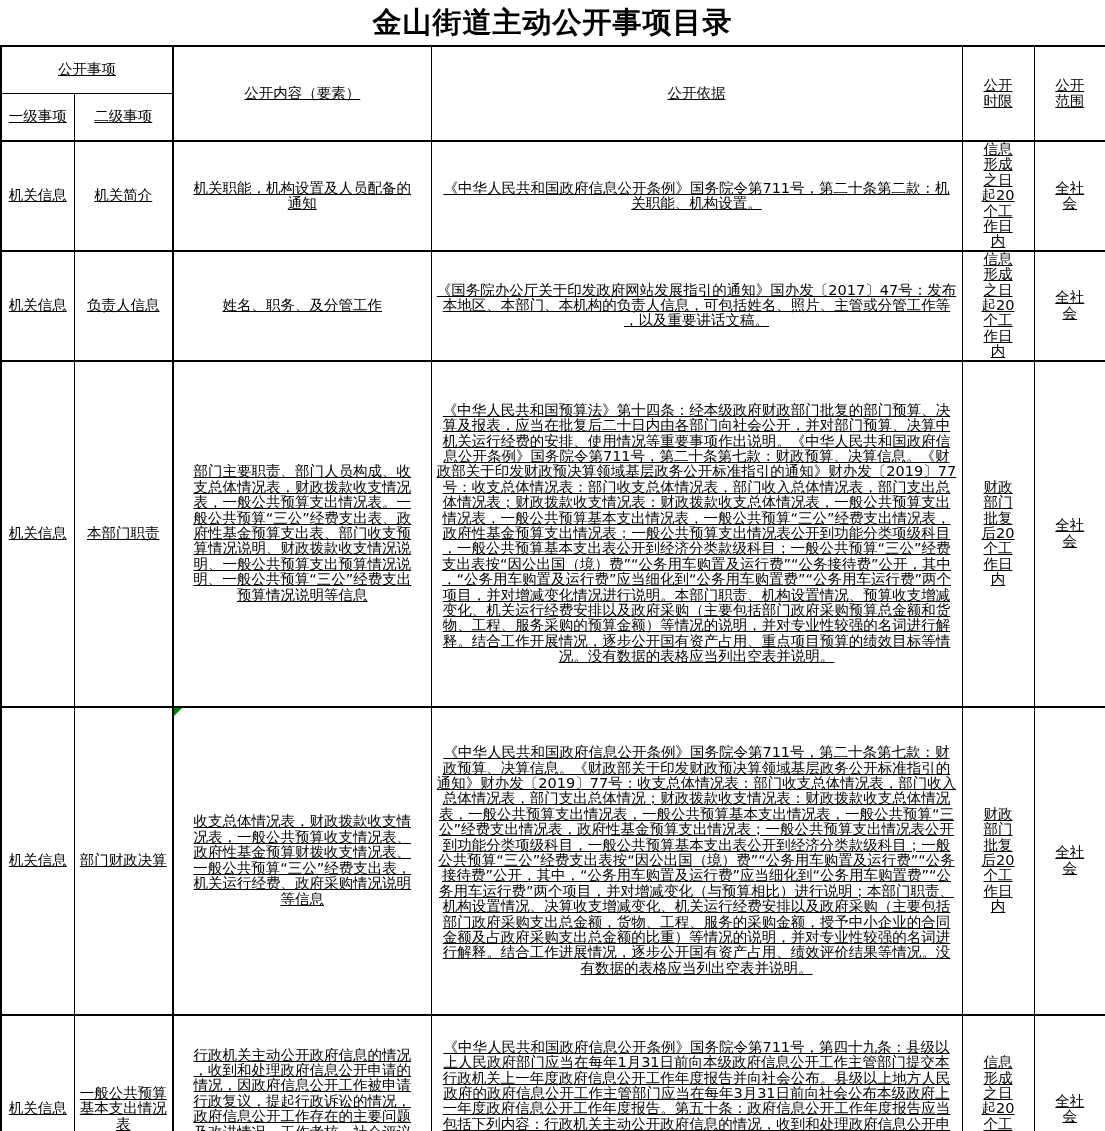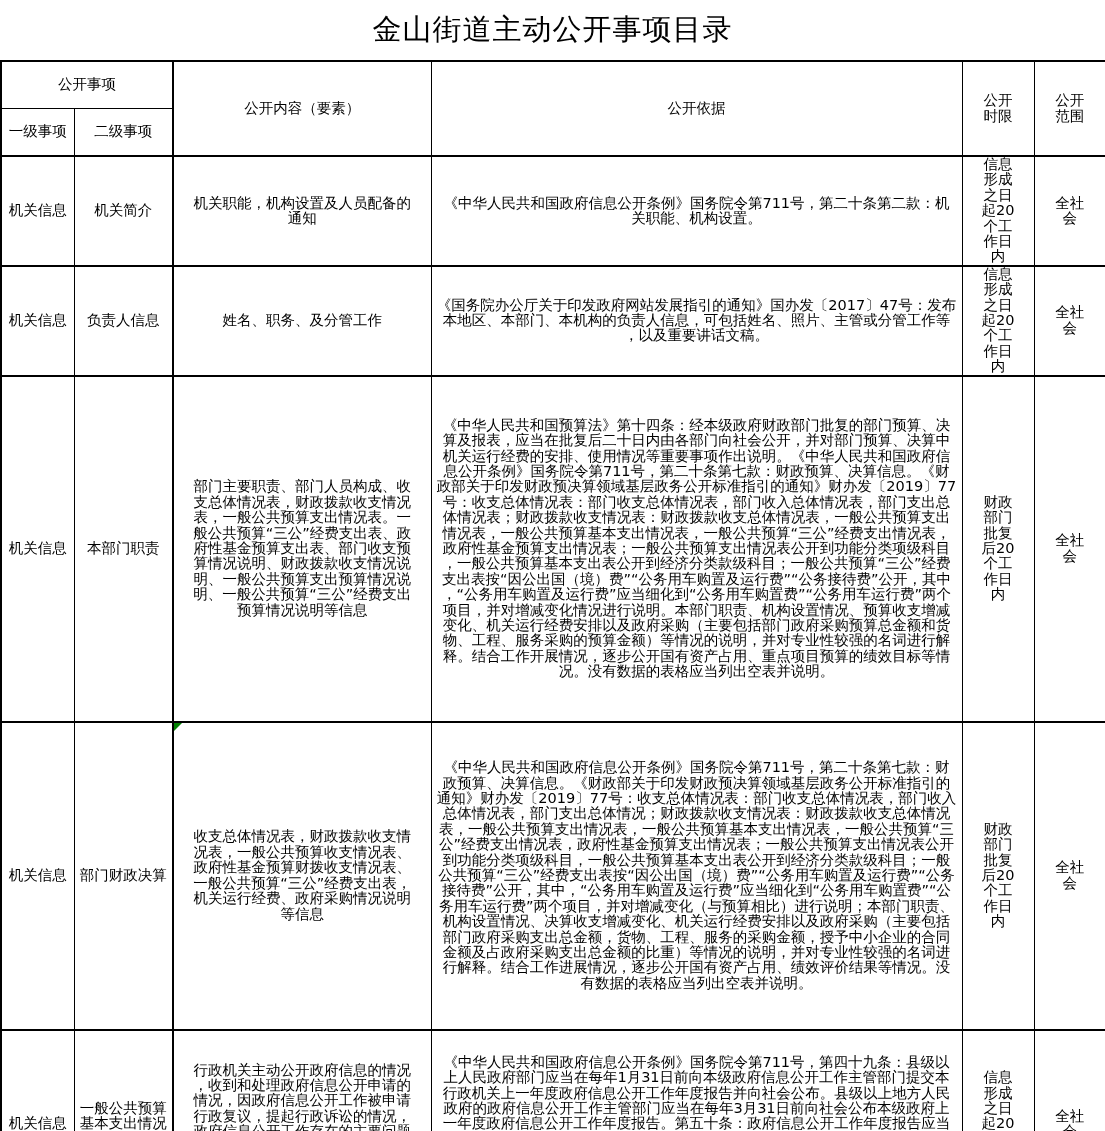--- a/index.html
+++ b/index.html
@@ -1,34 +1,35 @@
 <!DOCTYPE html>
 <html><head>
 <meta charset="utf-8">
 <style>
   html,body{margin:0;padding:0;background:#ffffff;}
   .page{
     width:1105px;height:1131px;background:#ffffff;color:#000000;
     font-family:"DejaVu Sans", sans-serif;overflow:hidden;
   }
   .doc-title{
-    height:60px;display:flex;align-items:center;justify-content:center;
-    font-size:29px;font-weight:normal;letter-spacing:1px;
+    height:45px;display:flex;align-items:center;justify-content:center;
+    font-size:29px;font-weight:bold;letter-spacing:1px;
   }
   table.catalog{
     border-collapse:collapse;table-layout:fixed;width:1105px;
     border:2px solid #000000;
   }
   td{
     border:1px solid #000000;
     border-top-width:2px;border-bottom-width:2px;
     text-align:center;vertical-align:middle;
     font-size:14.5px;line-height:15.4px;
     padding:0 3px;overflow:hidden;
     word-break:normal;
+    text-decoration:underline;
   }
   tr.hdr-a{height:47px;}
   tr.hdr-b{height:48px;}
   tr.r1{height:72px;}
   tr.r2{height:74px;}
   tr.r3{height:346px;}
   tr.r4{height:308px;}
   tr.r5{height:189px;}
   td.group-hdr{border-bottom-width:1px;}
   tr.hdr-b td{border-top-width:1px;}

